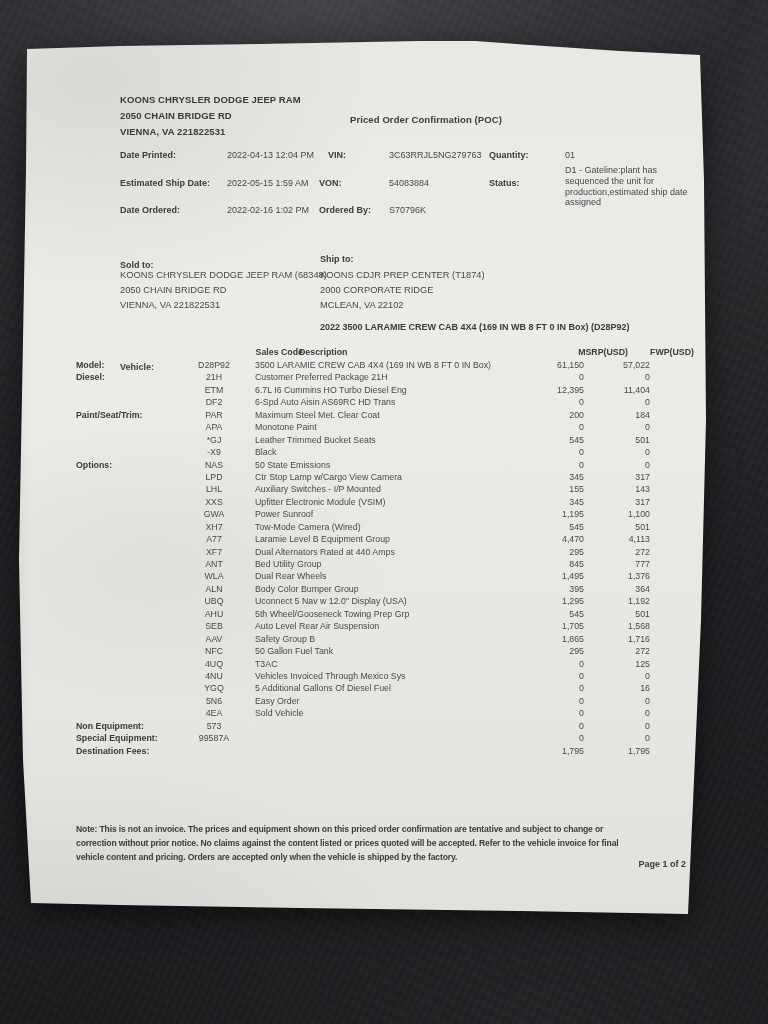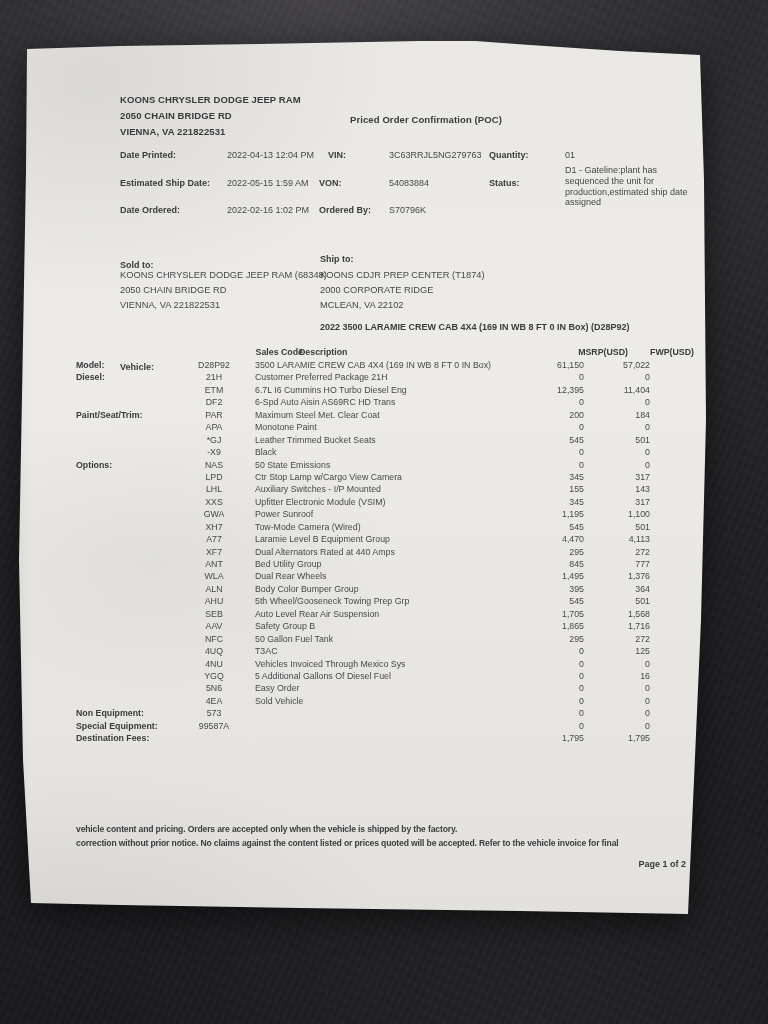--- a/index.html
+++ b/index.html
@@ -246,20 +246,27 @@
   </div>
 
   <div class="tbl-row">
     <span class="cat"></span>
     <span class="code">ALN</span>
     <span class="desc">Body Color Bumper Group</span>
     <span class="msrp">395</span>
     <span class="fwp">364</span>
   </div>
 
+  <div class="tbl-row">
+    <span class="cat"></span>
+    <span class="code">UBQ</span>
+    <span class="desc">Uconnect 5 Nav w 12.0" Display (USA)</span>
+    <span class="msrp">1,295</span>
+    <span class="fwp">1,192</span>
+  </div>
 
   <div class="tbl-row">
     <span class="cat"></span>
     <span class="code">AHU</span>
     <span class="desc">5th Wheel/Gooseneck Towing Prep Grp</span>
     <span class="msrp">545</span>
     <span class="fwp">501</span>
   </div>
 
   <div class="tbl-row">
@@ -345,21 +352,22 @@
   <div class="tbl-row">
     <span class="cat">Destination Fees:</span>
     <span class="code"></span>
     <span class="desc"></span>
     <span class="msrp">1,795</span>
     <span class="fwp">1,795</span>
   </div>
 </div>
 
       <div style="position:absolute;left:76px;top:822px;">
+        <div class="note-line">Note: This is not an invoice. The prices and equipment shown on this priced order confirmation are tentative and subject to change or</div>
+        <div class="note-line">correction without prior notice. No claims against the content listed or prices quoted will be accepted. Refer to the vehicle invoice for final</div>
         <div class="note-line">vehicle content and pricing. Orders are accepted only when the vehicle is shipped by the factory.</div>
-        <div class="note-line">correction without prior notice. No claims against the content listed or prices quoted will be accepted. Refer to the vehicle invoice for final</div>
       </div>
 
       <div class="t b" style="left:560px;top:859px;width:82px;text-align:right;">Page 1 of 2</div>
 
     </div>
   </div>
 </div>
 
 </body></html>

